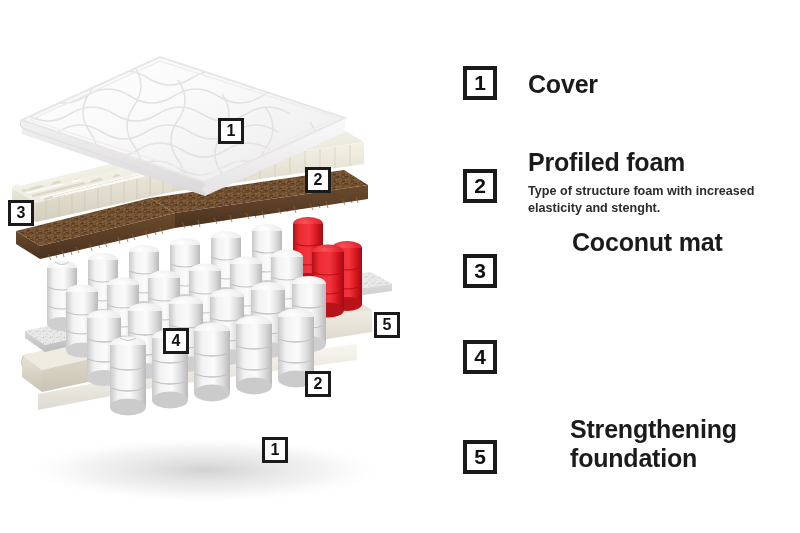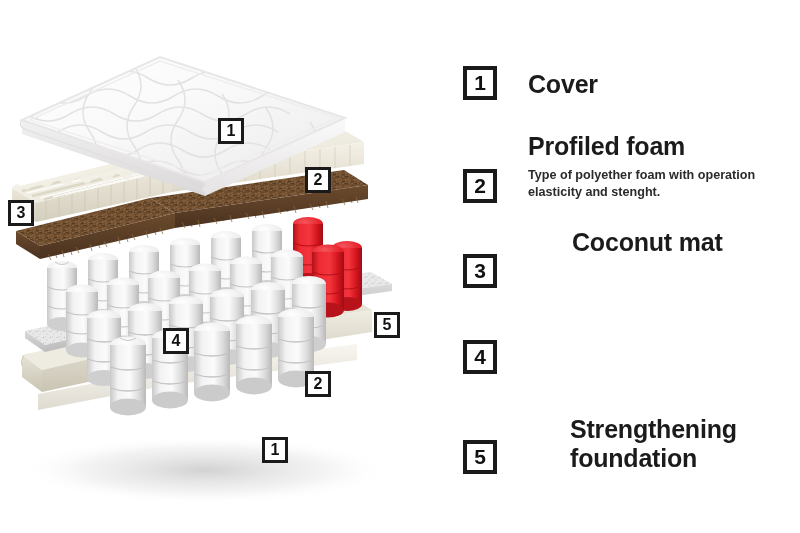--- a/index.html
+++ b/index.html
@@ -553,23 +553,23 @@
 
     <div class="legend-row" style="top:0;">
       <div class="legend-badge" style="top:66px;">1</div>
       <div class="legend-text" style="top:34px;margin-top:36px;">
         <h2 class="legend-title">Cover</h2>
       </div>
     </div>
 
     <div class="legend-row" style="top:0;">
       <div class="legend-badge" style="top:169px;">2</div>
-      <div class="legend-text" style="top:132px;">
+      <div class="legend-text" style="top:148px;">
         <h2 class="legend-title">Profiled foam</h2>
-        <p class="legend-desc">Type of polyether foam with operation
+        <p class="legend-desc">Type of structure foam with increased
 elasticity and stenght.</p>
       </div>
     </div>
 
     <div class="legend-row" style="top:0;">
       <div class="legend-badge" style="top:254px;">3</div>
       <div class="legend-text" style="top:228px;margin-left:44px;">
         <h2 class="legend-title">Coconut mat</h2>
       </div>
     </div>

